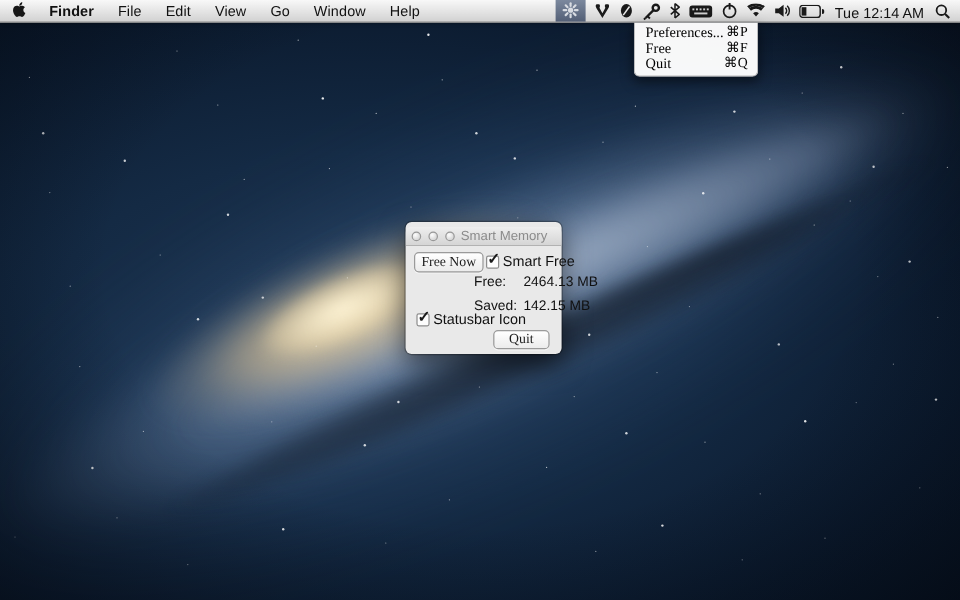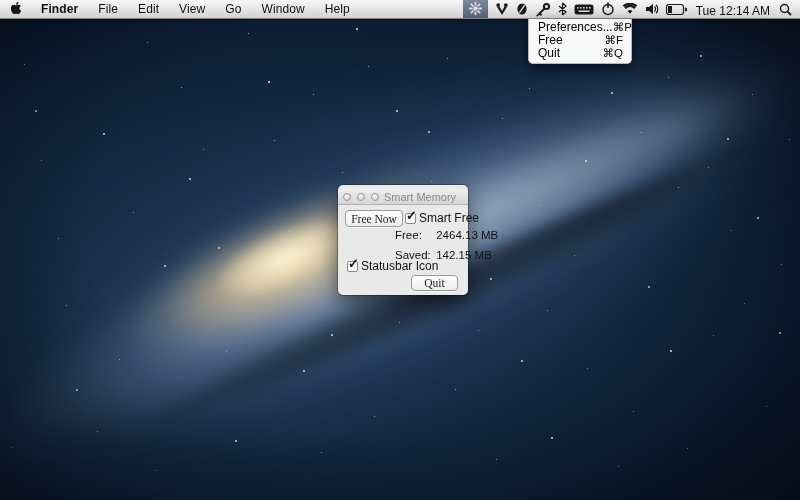--- a/index.html
+++ b/index.html
@@ -61,21 +61,21 @@
   .st-icon svg { display:block; }
   .st-highlight { background: linear-gradient(#7e8ba0, #535f76); padding:0 5px; height:19px; }
   .clock { font-size:12px; padding:0 2px; white-space:nowrap; }
 
   
   .dropdown { position:absolute; left:528px; top:19px; width:104px;
     background: rgba(255,255,255,0.97);
     border:1px solid #b9b9b9; border-top:none;
     border-radius:0 0 5px 5px;
     box-shadow: 0 4px 10px rgba(0,0,0,0.5);
-    padding:2px 0 3px 0; z-index:60; font-size:12px; color:#000; }
+    padding:2px 0 3px 0; z-index:60; font-size:12px; color:#000;font-family:Liberation Serif, serif; }
   .dd-item { display:flex; justify-content:space-between; align-items:center;
     padding:0 8px 0 9px; height:13px; line-height:13px; }
   .dd-item .shortcut { font-size:11.5px; }
 
   
   .window { position:absolute; left:338px; top:185px; width:130px; height:110px;
     background:#e9e9e9; border-radius:5px;
     box-shadow: 0 0 0 1px rgba(0,0,0,0.28), 0 8px 22px rgba(0,0,0,0.55);
     z-index:40; font-size:11px; color:#111; }
   .titlebar { position:absolute; left:0; top:4px; right:0; height:16px;

